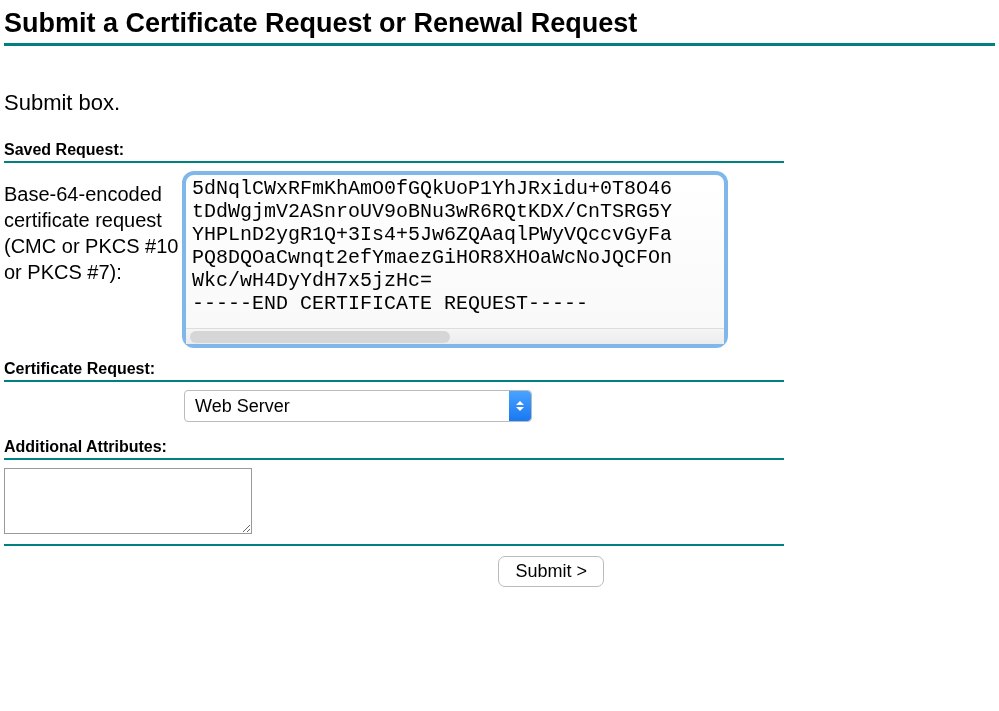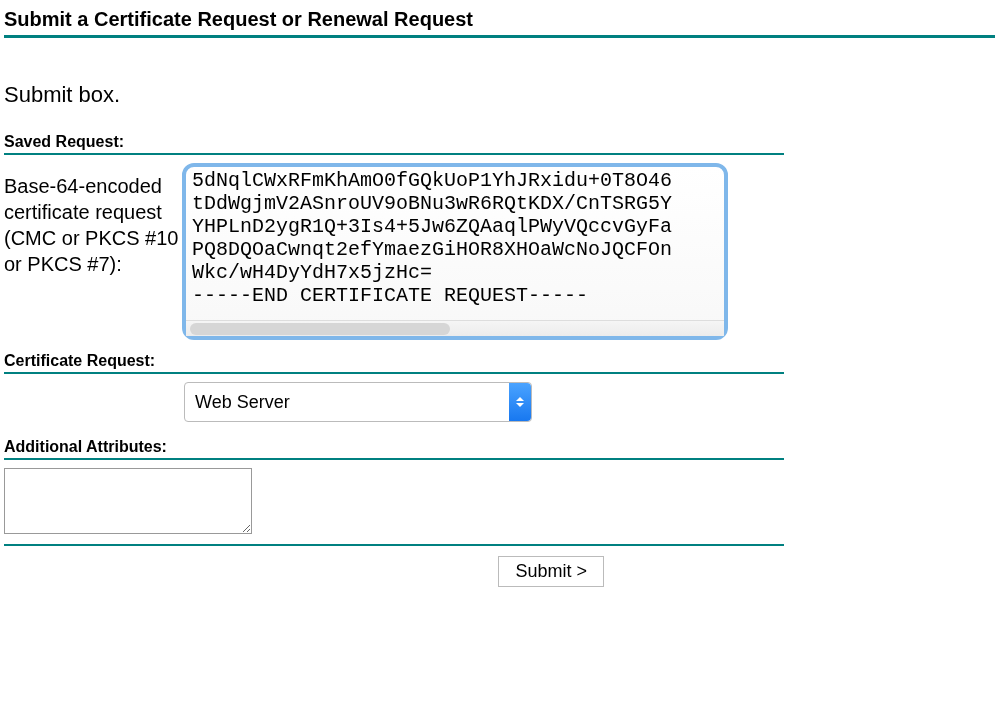--- a/index.html
+++ b/index.html
@@ -7,21 +7,21 @@
     }
     body {
       font-family: Arial, Helvetica, sans-serif;
       margin: 0;
       padding: 4px;
       font-size: 20px;
       color: #000;
       background: #fff;
     }
     .page-title {
-      font-size: 20px;
+      font-size: 27px;
       font-weight: bold;
       margin: 4px 0 0 0;
       padding-bottom: 2px;
     }
     .hr-teal {
       border: none;
       border-top: 3px solid #008080;
       margin: 2px 0 10px 0;
     }
     .hr-teal-thin {
@@ -102,21 +102,21 @@
       content: "";
       position: absolute;
       background: #888;
     }
     
     .select-wrap {
       display: inline-flex;
       align-items: center;
       border: 1px solid #bbb;
       border-radius: 4px;
-      height: 40px;
+      height: 32px;
       width: 348px;
       padding-left: 10px;
       background: #fff;
       position: relative;
     }
     .select-wrap select {
       appearance: none;
       -webkit-appearance: none;
       border: none;
       outline: none;
@@ -171,21 +171,21 @@
     .submit-row {
       margin-top: 10px;
       padding-right: 180px;
       text-align: right;
       width: 780px;
     }
     .btn {
       display: inline-block;
       background: #fff;
       border: 1px solid #bbb;
-      border-radius: 0;
+      border-radius: 7px;
       padding: 4px 16px;
       font-size: 18px;
       cursor: pointer;
     }
     .content-narrow {
       width: 780px;
     }
     .cert-row {
       margin: 6px 0 16px 180px;
     }

